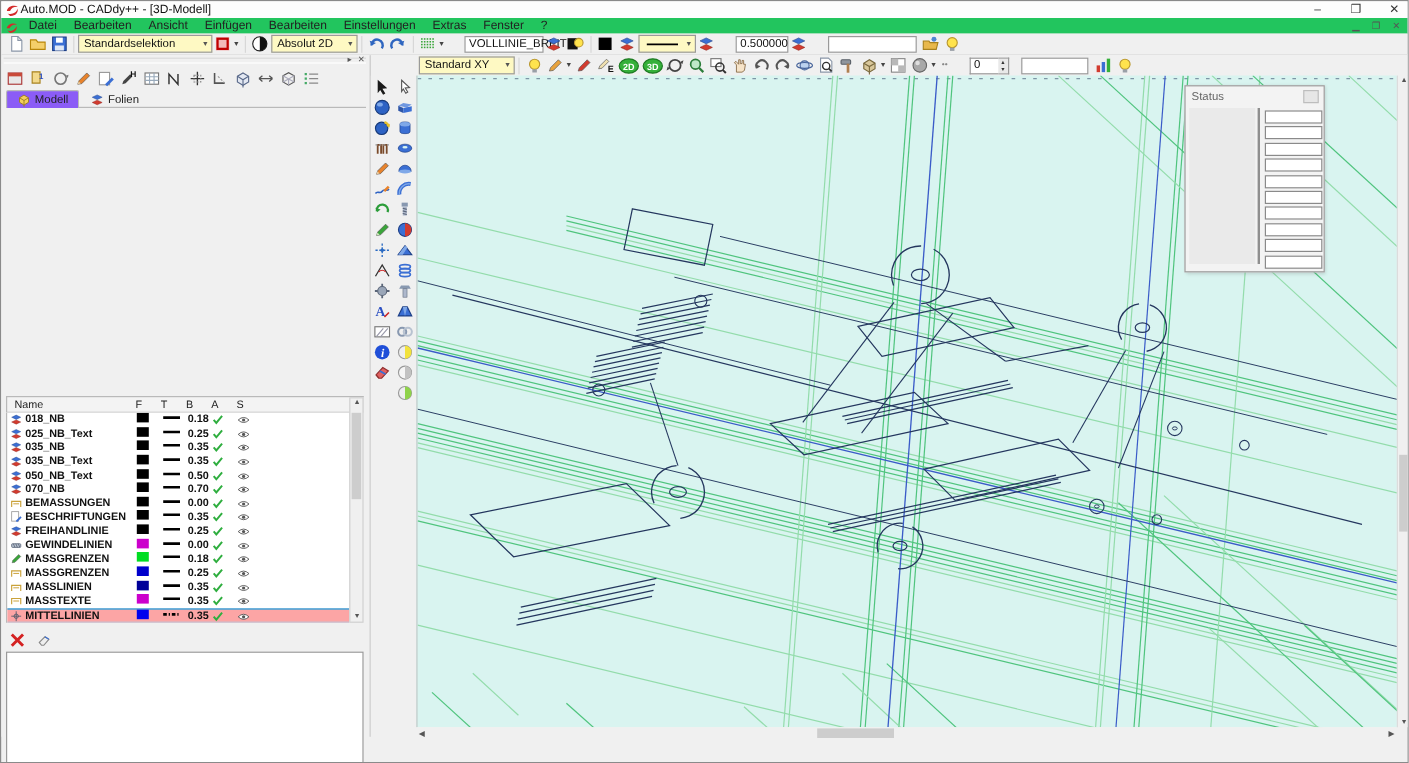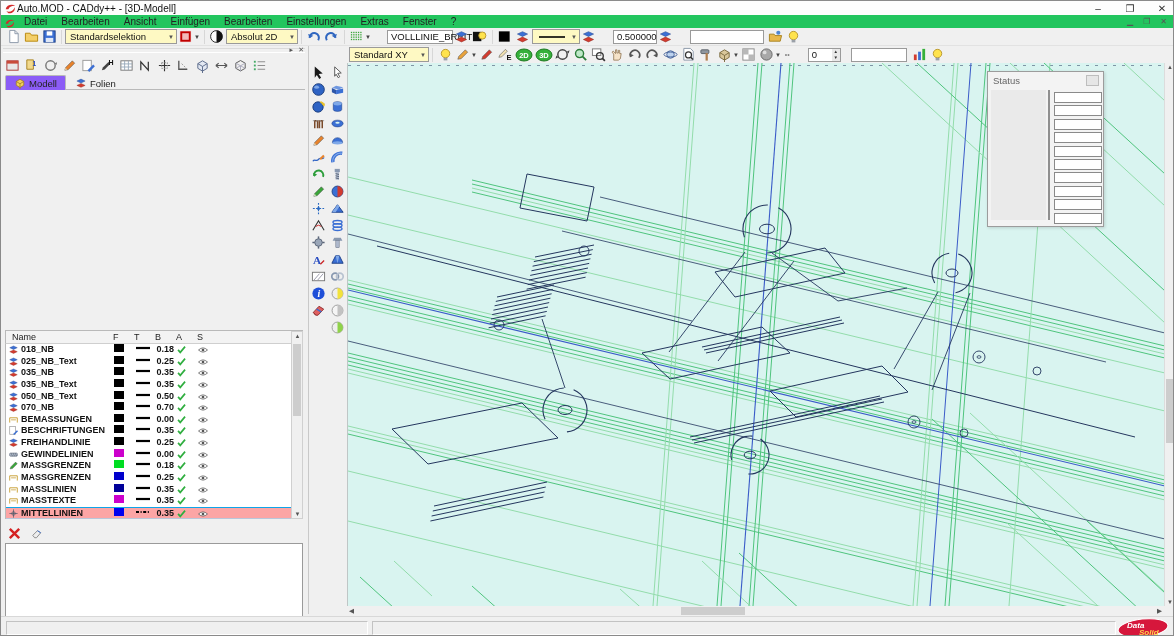--- a/index.html
+++ b/index.html
@@ -1408,24 +1408,13 @@
     <span class="ua">▲</span>
     <div class="thumb"></div>
     <span class="da">▼</span>
   </div>
   <div class="hscrollbar">
     <span class="la">◀</span>
     <div class="thumb"></div>
     <span class="ra">▶</span>
   </div>
 
-  <div class="statusbar">
-    <div class="sb-seg" style="left:5px;width:362px"></div>
-    <div class="sb-seg" style="left:371px;width:744px"></div>
-    <div class="logo">
-      <svg width="52" height="20" viewBox="0 0 52 20">
-        <ellipse cx="26" cy="10" rx="25" ry="9" fill="#d6173c" stroke="#fff" stroke-width="1" transform="rotate(-6 26 10)"></ellipse>
-        <text x="10" y="10" font-size="8" font-style="italic" font-weight="bold" fill="#fff" font-family="Liberation Sans, sans-serif" id="logo-t1">Data</text>
-        <text x="22" y="17" font-size="8" font-style="italic" font-weight="bold" fill="#ffd24a" font-family="Liberation Sans, sans-serif" id="logo-t2">Solid</text>
-      </svg>
-    </div>
-  </div>
 </div>
 
 </body></html>

